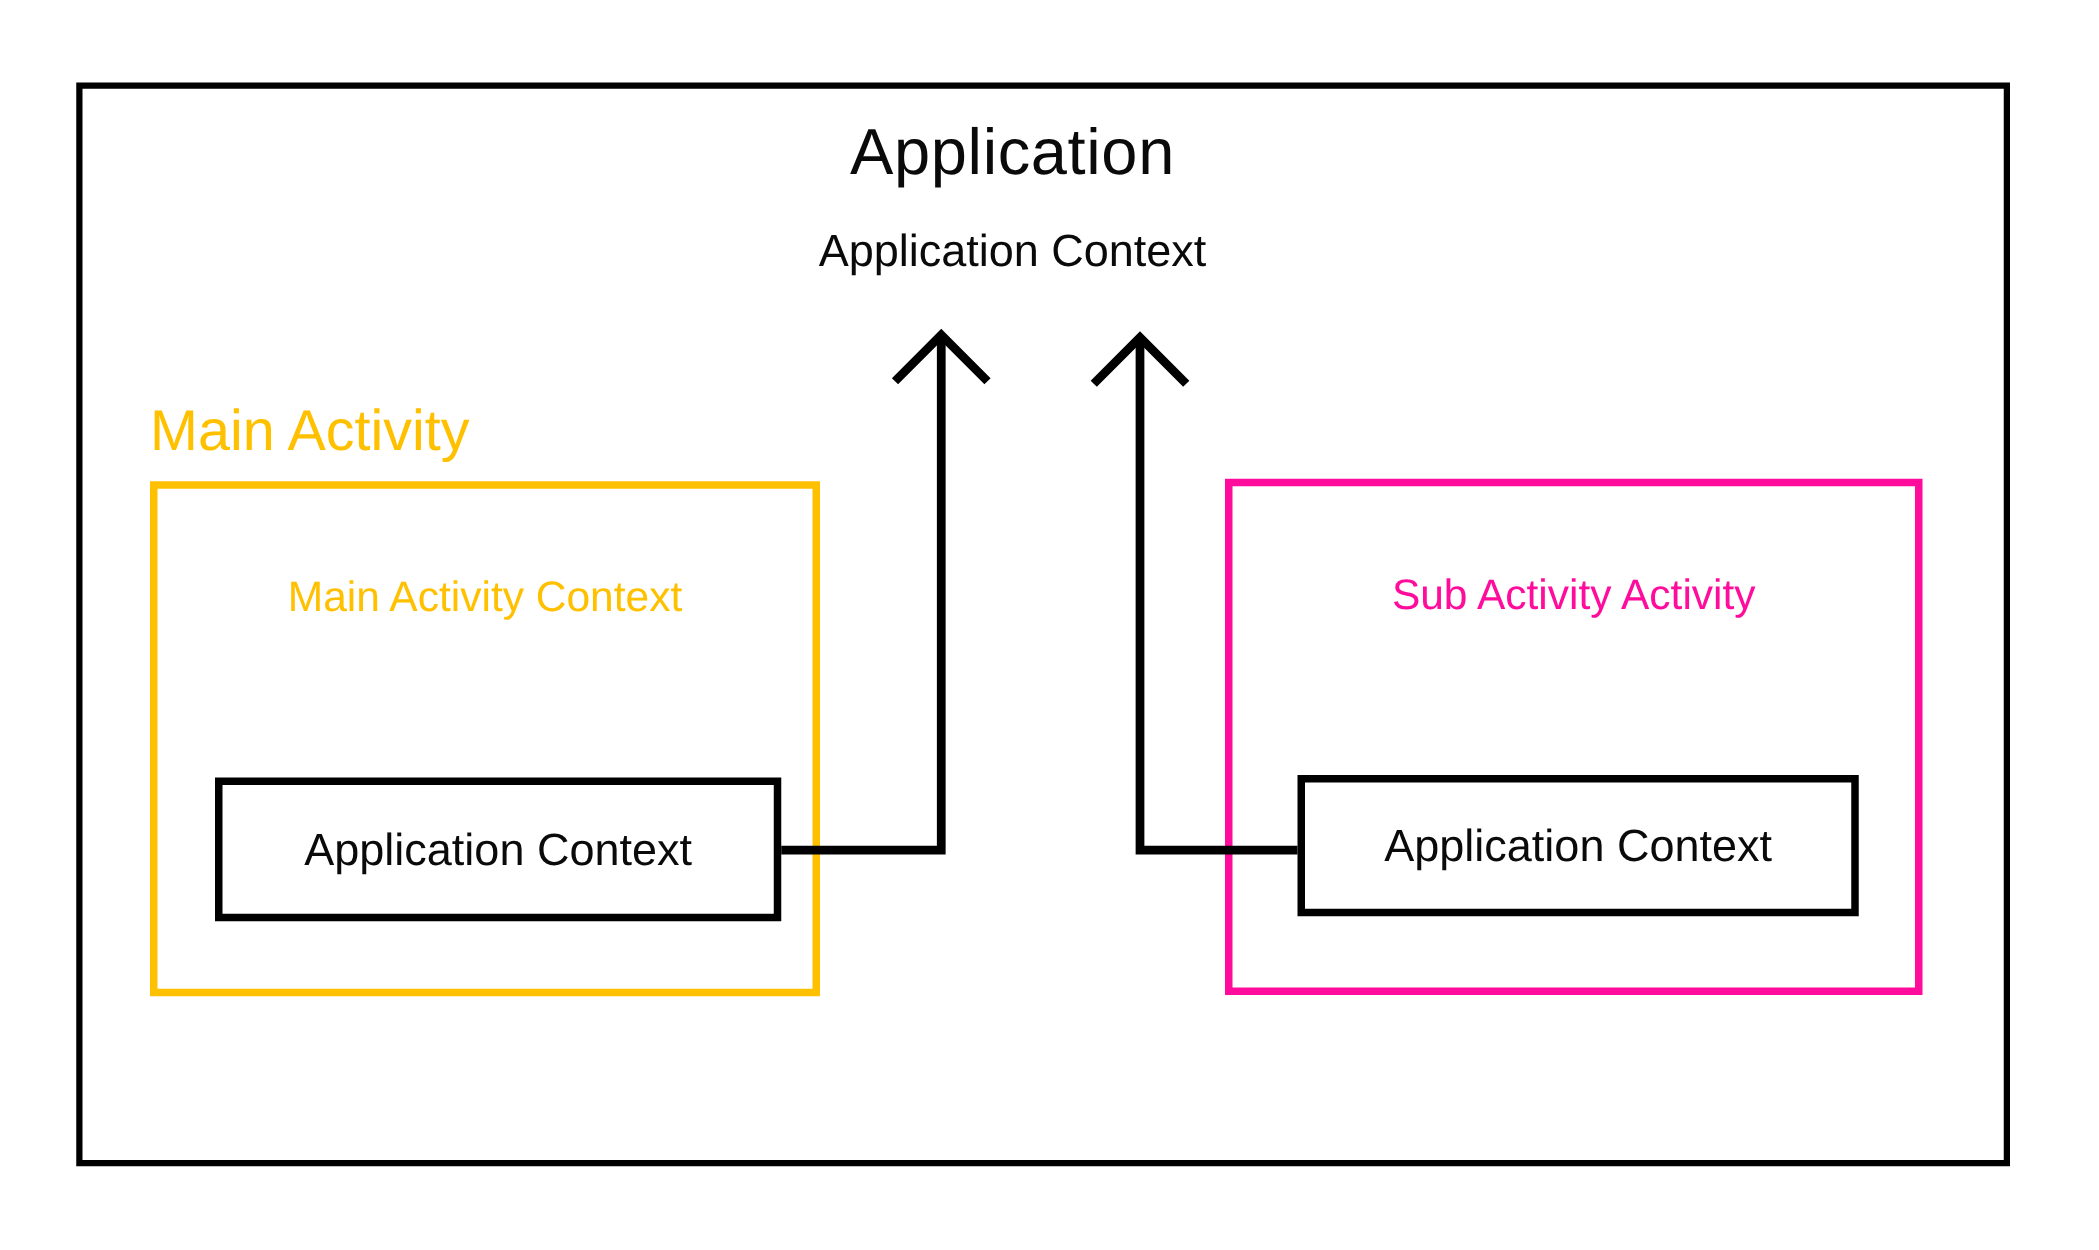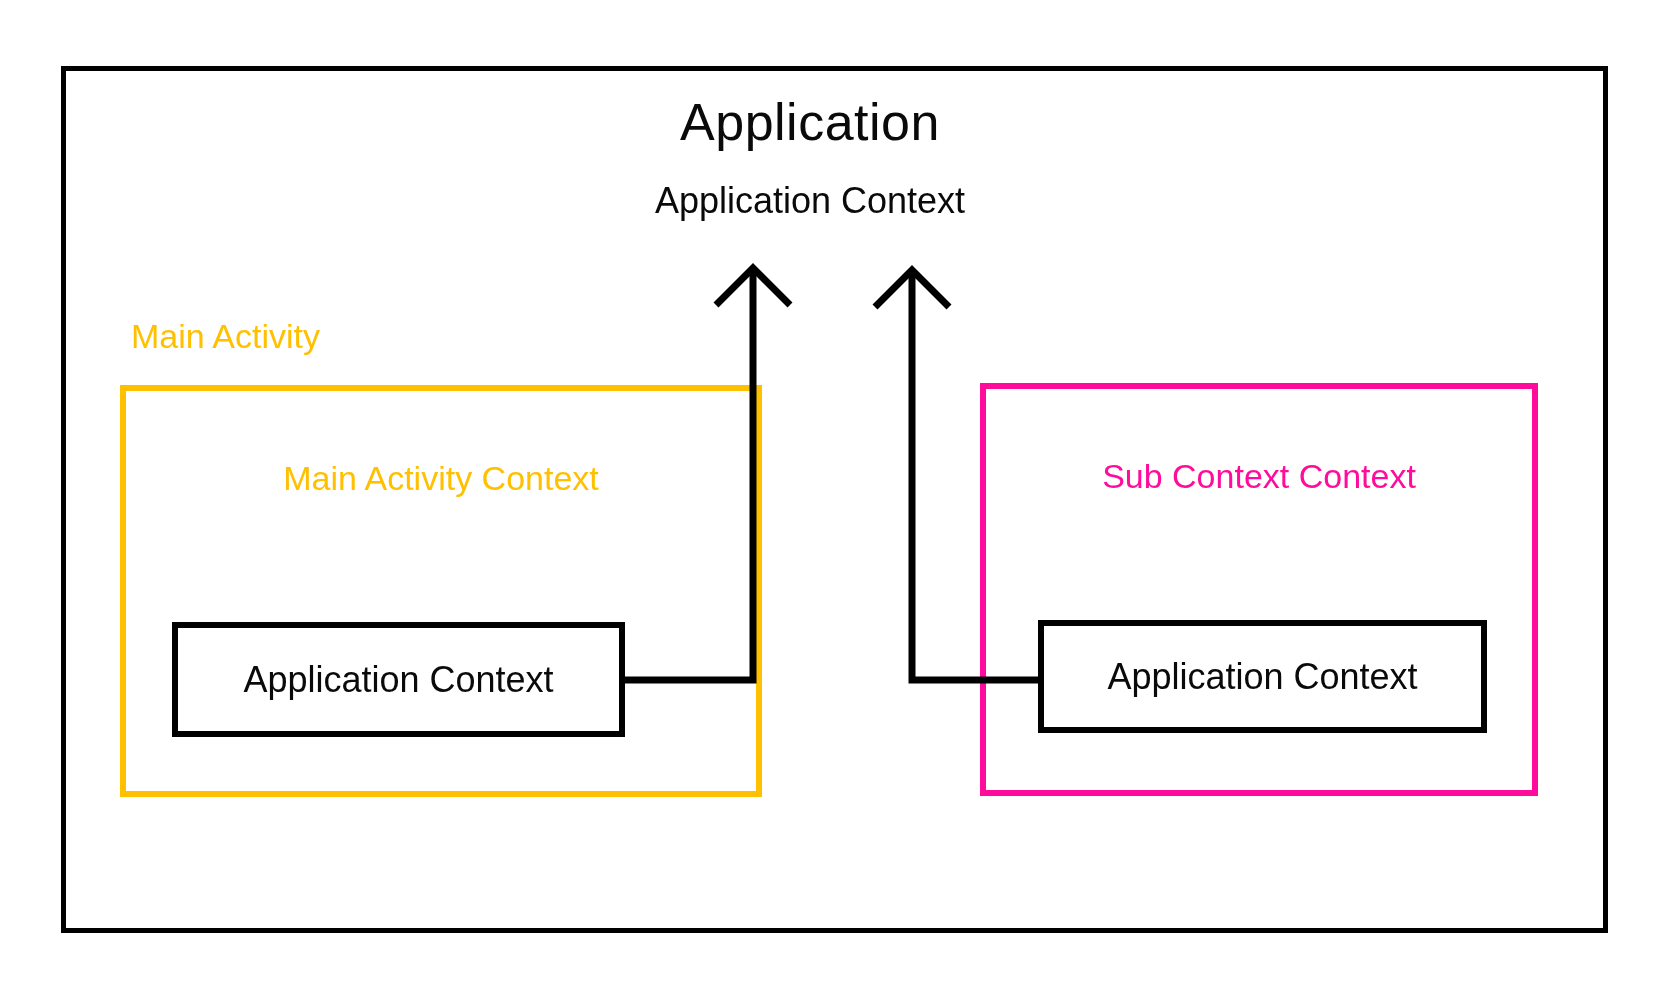--- a/index.html
+++ b/index.html
@@ -37,33 +37,32 @@
   }
   .app-context-top {
     position: absolute;
     left: 400px; top: 180px; width: 820px;
     text-align: center;
     font-size: 36px;
     color: #0a0a0a;
   }
   .activity-label {
     position: absolute;
-    font-size: 34px;
+    font-size: 46px;
     white-space: nowrap;
-    margin-left: 11px;
   }
   .main-activity-label { left: 120px; top: 317px; color: var(--accent-gold); }
   .sub-activity-label  { left: 973px; top: 315px; color: var(--accent-pink); }
   .activity-box {
     position: absolute;
     background: transparent;
   }
   .main-activity-box {
     left: 120px; top: 385px;
-    width: 642px; height: 412px;
+    width: 536px; height: 412px;
     border: 6px solid var(--accent-gold);
   }
   .sub-activity-box {
     left: 980px; top: 383px;
     width: 558px; height: 413px;
     border: 6px solid var(--accent-pink);
   }
   .context-label {
     position: absolute;
     width: 100%;
@@ -120,21 +119,21 @@
 
   <div class="activity-label main-activity-label">Main Activity</div>
   <div class="activity-box main-activity-box">
     <div class="context-label main-context-label">Main Activity Context</div>
   </div>
   <div class="inner-box main-inner-box">
     <span>Application Context</span>
   </div>
 
   <div class="activity-box sub-activity-box">
-    <div class="context-label sub-context-label">Sub Context Context</div>
+    <div class="context-label sub-context-label">Sub Activity Activity</div>
   </div>
   <div class="inner-box sub-inner-box">
     <span>Application Context</span>
   </div>
 
   <svg class="connector-layer" viewBox="0 0 1679 1000" xmlns="http://www.w3.org/2000/svg">
     <g>
       <path d="M 625 680 H 753 V 268"></path>
       <path d="M 716 305 L 753 268 L 790 305" stroke-width="8"></path>
     </g>

